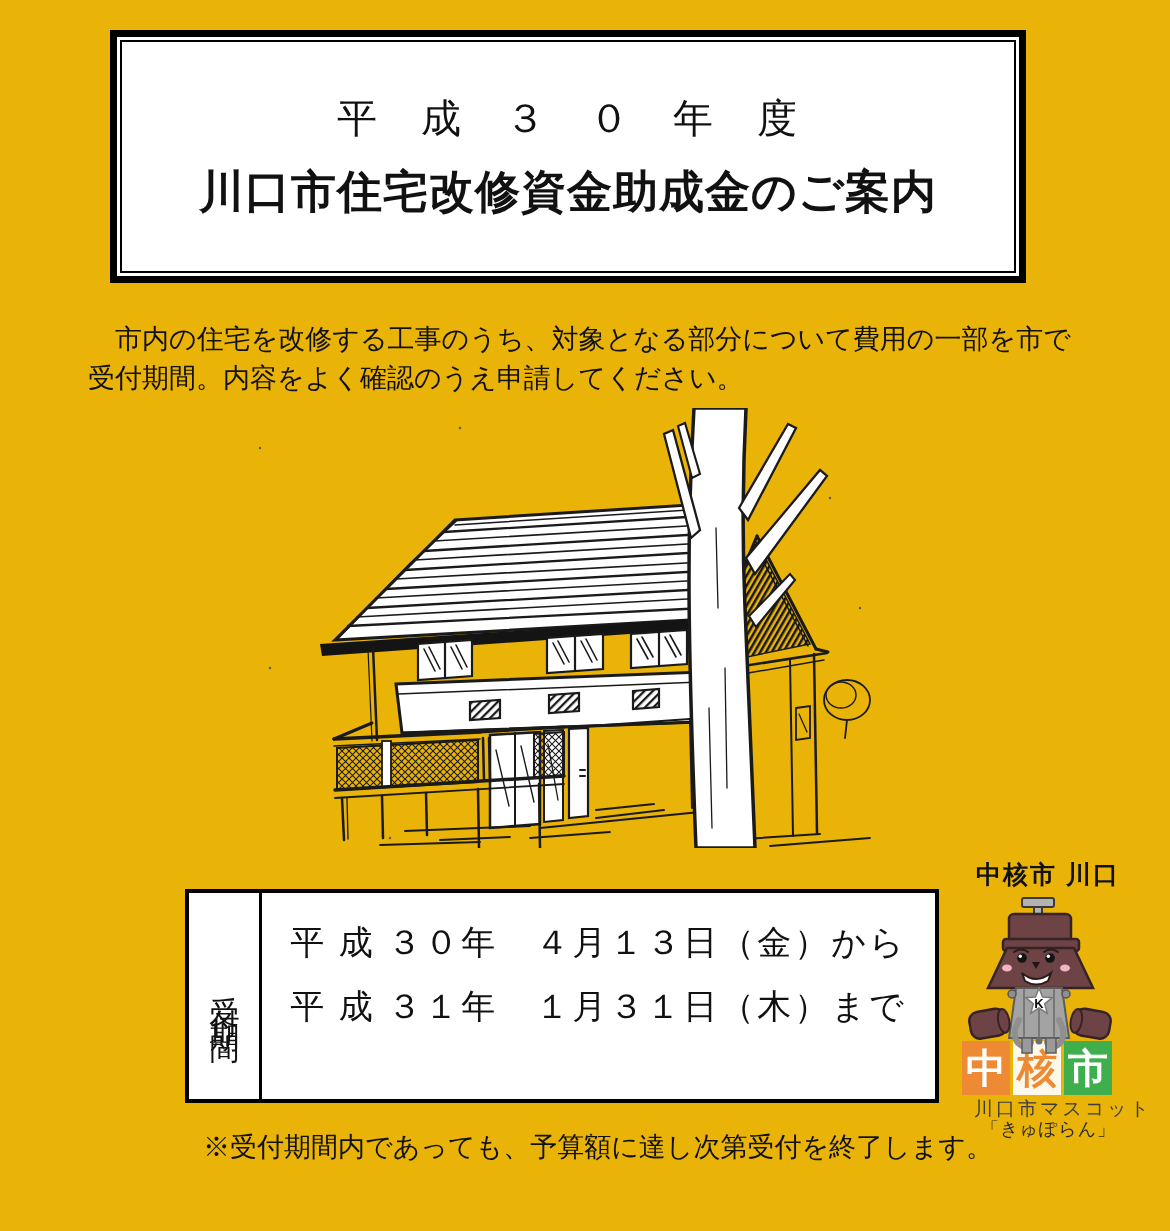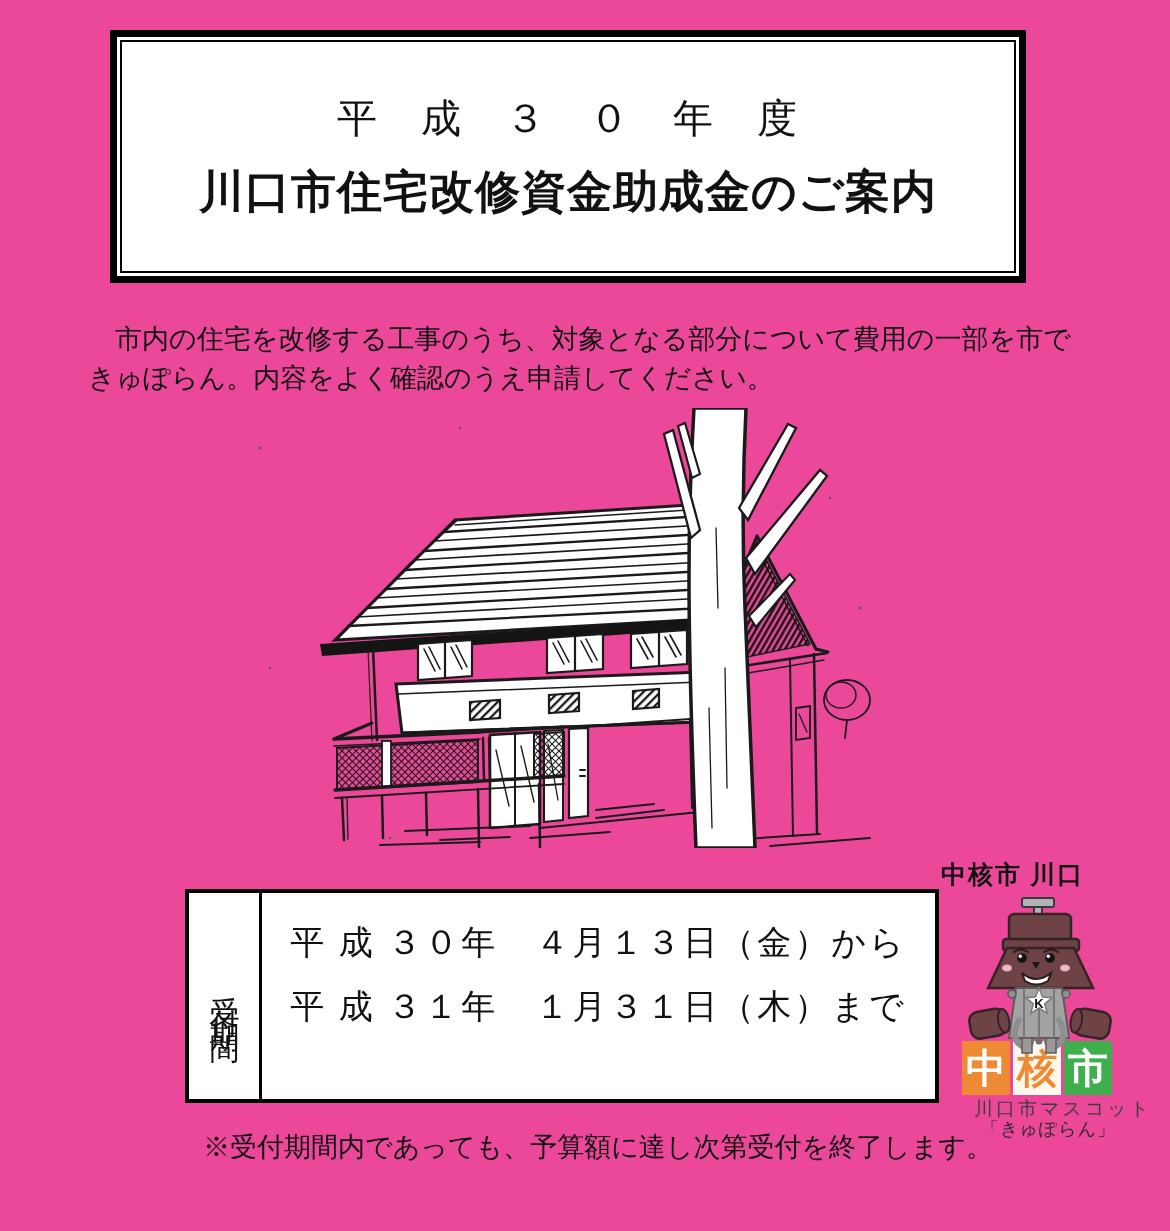--- a/index.html
+++ b/index.html
@@ -1,18 +1,18 @@
 <!DOCTYPE html>
 <html><head>
 <meta charset="utf-8">
 <style>
   * { margin:0; padding:0; box-sizing:border-box; }
   html,body { background:#ffffff; }
   .page {
-    position:relative; width:1170px; height:1231px; background:#ec4899;
+    position:relative; width:1170px; height:1231px; background:#eab308;
     font-family:"Liberation Serif","DejaVu Serif",serif; color:#111; overflow:hidden;
   }
   
   .title-box {
     position:absolute; left:110px; top:30px; width:916px; height:253px;
     border:7px solid #000; padding:3px; background:#fff;
   }
   .title-inner {
     border:2px solid #000; width:100%; height:100%;
     display:flex; flex-direction:column; align-items:center; justify-content:center; gap:16px;
@@ -37,21 +37,21 @@
   .period-label span {
     writing-mode:vertical-rl; text-orientation:upright;
     font-size:30px; letter-spacing:13px; padding-top:6px;
   }
   .period-content { flex:1; display:flex; flex-direction:column; align-items:center; padding-top:32px; }
   .period-main { font-size:34px; letter-spacing:3px; line-height:1.05; white-space:pre; }
   .period-main.second { margin-top:28px; }
   .period-note { font-size:19px; margin-top:21px; letter-spacing:0.5px; white-space:pre; }
   
   .core-heading {
-    position:absolute; left:941px; top:858px; font-family:Liberation Serif, serif;
+    position:absolute; left:976px; top:858px; font-family:Liberation Sans, sans-serif;
     font-weight:bold; font-size:25px; letter-spacing:2px; white-space:pre;text-align:right;
   }
   .mascot-svg { position:absolute; left:962px; top:890px; width:156px; height:185px; z-index:3; }
   .logo-blocks { position:absolute; left:962px; top:1041px; display:flex; gap:3px; z-index:2; }
   .logo-block {
     width:48px; height:54px; display:flex; align-items:center; justify-content:center;
     font-family:"Liberation Sans","DejaVu Sans",sans-serif; font-weight:bold; font-size:40px;
   }
   .lb-0 { background:#ed8a33; color:#ffffff; }
   .lb-1 { background:#fdf8ec; color:#ed8a33; }
@@ -72,21 +72,21 @@
 
   <div class="title-box">
     <div class="title-inner">
       <div class="title-l1">平　成　３　０　年　度</div>
       <div class="title-l2">川口市住宅改修資金助成金のご案内</div>
     </div>
   </div>
 
   <div class="intro">
     <div class="l1">市内の住宅を改修する工事のうち、対象となる部分について費用の一部を市で</div>
-    <div class="l2">きゅぽらん。内容をよく確認のうえ申請してください。</div>
+    <div class="l2">受付期間。内容をよく確認のうえ申請してください。</div>
   </div>
 
   <svg class="house" viewBox="0 0 660 440">
     <defs>
       <pattern id="crossP" width="7" height="7" patternUnits="userSpaceOnUse">
         <path d="M0,7 L7,0 M0,0 L7,7" stroke="#1a1a1a" stroke-width="1.1"></path>
       </pattern>
       <pattern id="slashP" width="6" height="6" patternUnits="userSpaceOnUse" patternTransform="rotate(45)">
         <line x1="1" y1="0" x2="1" y2="6" stroke="#1a1a1a" stroke-width="2.6"></line>
       </pattern>

